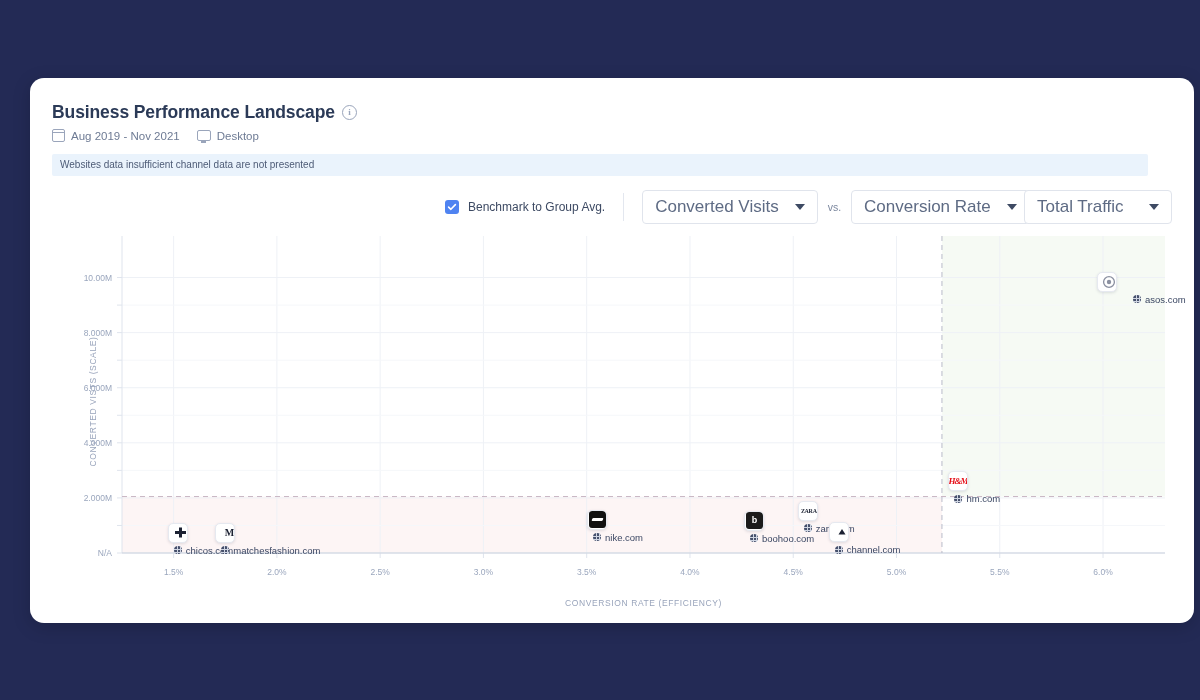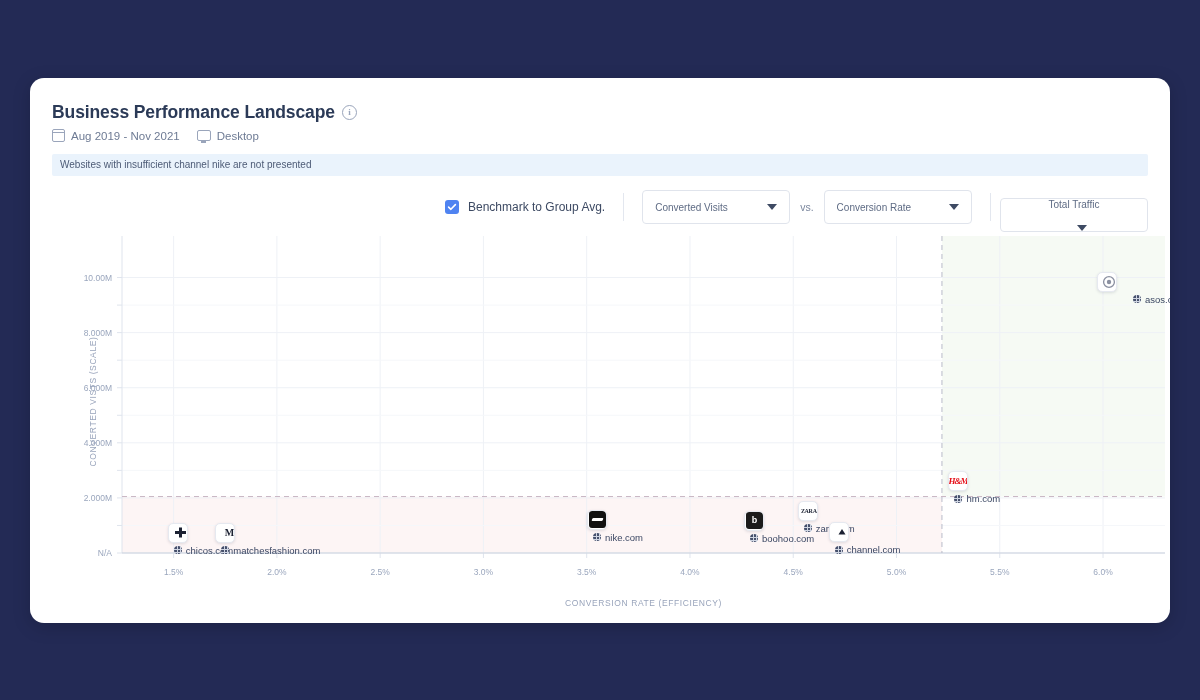--- a/index.html
+++ b/index.html
@@ -7,20 +7,21 @@
     width:1200px;height:700px;
     background:#232a55;
     font-family:"Liberation Sans", sans-serif;
     overflow:hidden;
   }
   .card{
     position:absolute;left:30px;top:78px;width:1140px;height:545px;
     background:#ffffff;border-radius:14px;
     box-shadow:0 4px 18px rgba(0,0,0,.18);
     overflow:hidden;
+    padding-left:24px;
   }
 
   
   .hdr{position:absolute;left:22px;top:24px;}
   .title-row{display:flex;align-items:center;gap:7px;}
   .title{font-size:17.5px;font-weight:700;color:#2b3a57;letter-spacing:-.1px;}
   .info-ico{width:13px;height:13px;border:1.2px solid #9aa5bb;border-radius:50%;
     color:#9aa5bb;font-size:9px;line-height:12px;text-align:center;font-weight:700;
     font-family:"Liberation Serif",serif;}
   .meta-row{display:flex;align-items:center;gap:6px;margin-top:6px;font-size:11.5px;color:#6e7b94;}
@@ -44,25 +45,25 @@
   .chk-box{width:14px;height:14px;border-radius:3px;background:#4f83f1;
     display:inline-flex;align-items:center;justify-content:center;}
   .chk-box svg{display:block;}
   .chk-lbl{font-size:12px;color:#3d4a63;margin-left:9px;white-space:nowrap;}
   .divider{width:1px;height:28px;background:#e3e7ef;margin:0 18px;}
   .sel{
     height:34px;min-width:148px;border:1px solid #e0e4ec;border-radius:4px;
     display:flex;align-items:center;justify-content:space-between;
     padding:0 12px;box-sizing:border-box;background:#fff;
   }
-  .sel span{font-size:10px;color:#5e6b84;white-space:nowrap;}
+  .sel span{font-size:17px;color:#5e6b84;white-space:nowrap;}
   .caret{width:0;height:0;border-left:5px solid transparent;border-right:5px solid transparent;
     border-top:6px solid #3e4a63;margin-left:16px;}
   .vs{font-size:10.5px;color:#7b879e;margin:0 10px;}
-  .sel-right{position:absolute;right:22px;top:8px;min-width:148px;flex-direction:column;}
+  .sel-right{position:absolute;right:22px;top:0;min-width:148px;}
 
   
   .plot{position:absolute;left:0;top:0;width:1140px;height:545px;}
   .plot svg{display:block;}
 
   .ytick{font-size:8.5px;fill:#9aa6bd;text-anchor:end;font-family:"Liberation Sans",sans-serif;}
   .xtick{font-size:8.5px;fill:#9aa6bd;text-anchor:middle;font-family:"Liberation Sans",sans-serif;}
   .axlabel{font-size:8.5px;fill:#99a4bb;letter-spacing:.6px;font-family:"Liberation Sans",sans-serif;}
   .fav{
     position:absolute;width:20px;height:20px;border-radius:5px;background:#fff;
@@ -92,21 +93,21 @@
     </div>
     <div class="meta-row">
       <span class="cal-ico"></span>
       <span>Aug 2019 - Nov 2021</span>
       <span class="sep"></span>
       <span class="mon-ico"></span>
       <span>Desktop</span>
     </div>
   </div>
 
-  <div class="notice">Websites with insufficient channel nike are not presented</div>
+  <div class="notice">Websites data insufficient channel data are not presented</div>
 
   <div class="controls">
     <div class="ctl-wrap">
       <span class="chk-box">
         <svg width="10" height="10" viewBox="0 0 10 10">
           <path d="M1.6 5.1 L3.9 7.3 L8.4 2.6" fill="none" stroke="#ffffff" stroke-width="1.6" stroke-linecap="round" stroke-linejoin="round"></path>
         </svg>
       </span>
       <span class="chk-lbl">Benchmark to Group Avg.</span>
 

